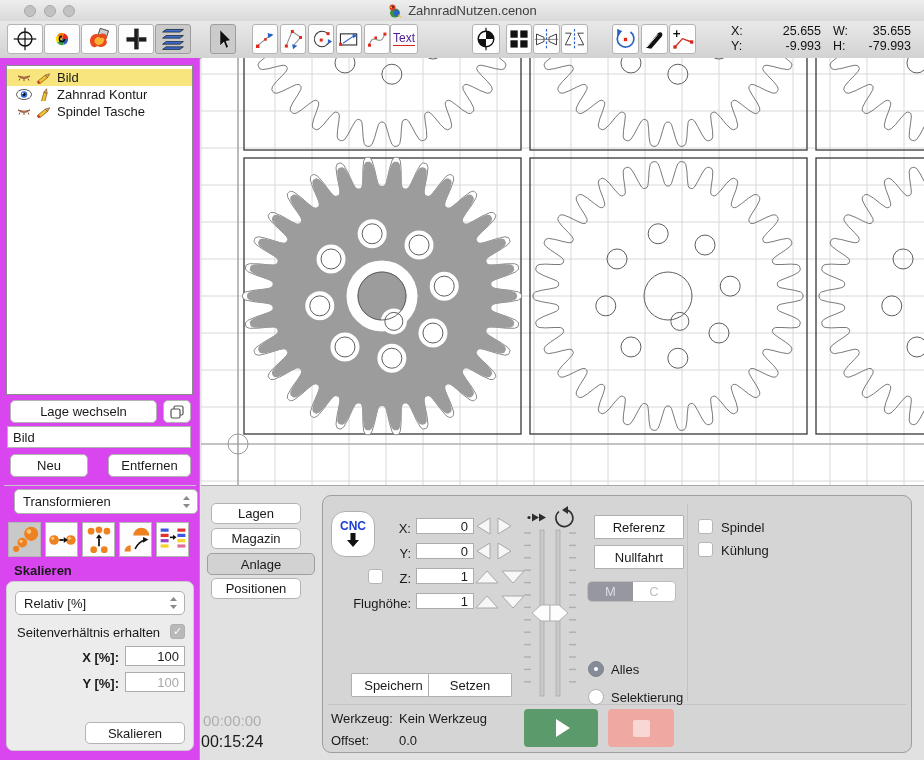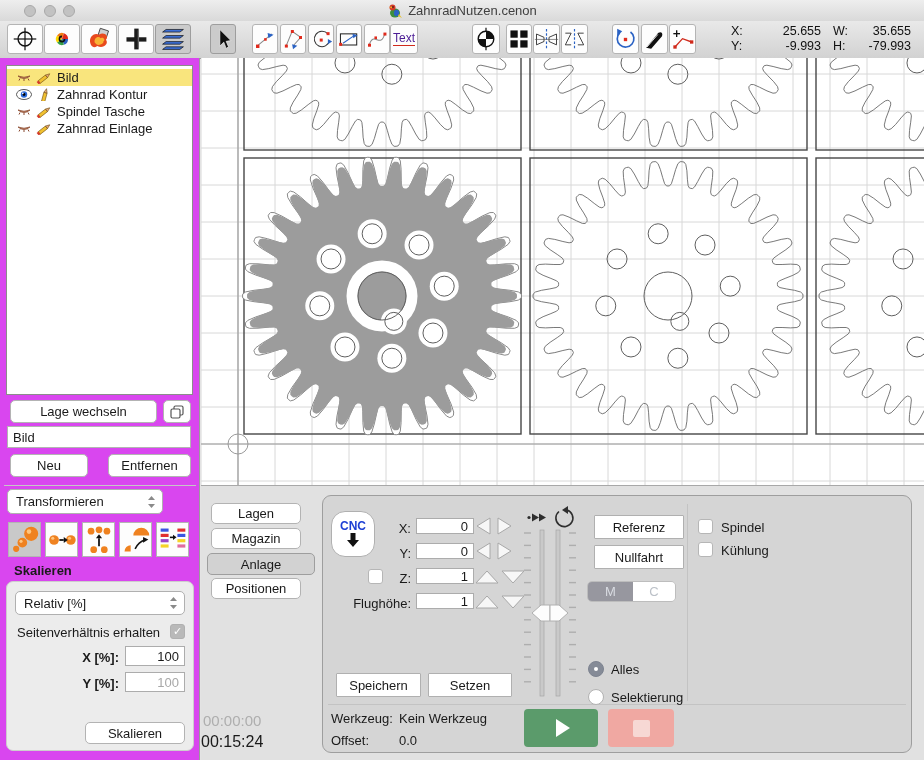--- a/index.html
+++ b/index.html
@@ -320,51 +320,35 @@
         </svg>
         <svg class="licon" viewBox="0 0 18 14">
           <g transform="rotate(-38 9 7)">
               <rect x="1" y="5.2" width="10" height="3.6" fill="#f0c030" stroke="#6b4a10" stroke-width="0.6"></rect>
           <polygon points="11,5.2 15.5,7 11,8.8" fill="#e8a878" stroke="#6b4a10" stroke-width="0.6"></polygon>
           <rect x="-1" y="5.2" width="2.5" height="3.6" fill="#d43c2a"></rect>
             </g>
         </svg>
         <span>Spindel Tasche</span>
       </div>
-      <div class="layer-row">
-        <svg class="licon" viewBox="0 0 18 13">
-          <path d="M3,5 Q9,10 15,5 Q9,7.5 3,5 Z" fill="#c08060" stroke="#8a4a30" stroke-width="0.8"></path>
-          <line x1="5" y1="7.5" x2="4" y2="9.5" stroke="#8a4a30"></line>
-            <line x1="9" y1="8" x2="9" y2="10" stroke="#8a4a30"></line>
-            <line x1="13" y1="7.5" x2="14" y2="9.5" stroke="#8a4a30"></line>
-        </svg>
-        <svg class="licon" viewBox="0 0 18 14">
-          <g transform="rotate(-38 9 7)">
-              <rect x="1" y="5.2" width="10" height="3.6" fill="#f0c030" stroke="#6b4a10" stroke-width="0.6"></rect>
-          <polygon points="11,5.2 15.5,7 11,8.8" fill="#e8a878" stroke="#6b4a10" stroke-width="0.6"></polygon>
-          <rect x="-1" y="5.2" width="2.5" height="3.6" fill="#d43c2a"></rect>
-            </g>
-        </svg>
-        <span>Zahnrad Einlage</span>
-      </div>
     </div>
 
     <div class="btn" style="left:10px;top:342px;width:147px;height:23px">Lage wechseln</div>
     <div class="btn" style="left:163px;top:342px;width:28px;height:23px">
       <svg width="14" height="14" viewBox="0 0 14 14">
         <rect x="4" y="1" width="9" height="9" rx="1.5" fill="#fff" stroke="#555" stroke-width="1.2"></rect>
         <rect x="1" y="4" width="9" height="9" rx="1.5" fill="#fff" stroke="#555" stroke-width="1.2"></rect>
       </svg>
     </div>
     <div class="field" style="left:7px;top:368px;width:184px;height:22px">Bild</div>
     <div class="btn" style="left:10px;top:396px;width:78px;height:23px">Neu</div>
     <div class="btn" style="left:108px;top:396px;width:83px;height:23px">Entfernen</div>
     <div class="sep" style="top:427px"></div>
 
-    <div class="popup" style="left:7px;top:431px;width:156px;height:25px">
+    <div class="popup" style="left:14px;top:431px;width:184px;height:25px">
       <span>Transformieren</span>
       <span class="chev">
         <svg width="9" height="14" viewBox="0 0 9 14">
             <polygon points="4.5,1 8,5 1,5" fill="#8a8a8a"></polygon>
             <polygon points="4.5,13 8,9 1,9" fill="#8a8a8a"></polygon>
           </svg>
       </span>
     </div>
 
     <div class="ttab pressed" style="left:8px">
@@ -685,21 +669,21 @@
     <div class="checkbox" style="left:375px;top:23px"></div>
     <span class="lab" style="left:398px;top:24px">Spindel</span>
     <div class="checkbox" style="left:375px;top:46px"></div>
     <span class="lab" style="left:398px;top:47px">Kühlung</span>
 
     <div class="radio on" style="left:265px;top:165px"></div>
     <span class="lab" style="left:288px;top:166px">Alles</span>
     <div class="radio" style="left:265px;top:193px"></div>
     <span class="lab" style="left:288px;top:194px">Selektierung</span>
 
-    <div class="pbtn" style="left:13px;top:177px;width:85px;height:24px">Speichern</div>
+    <div class="pbtn" style="left:28px;top:177px;width:85px;height:24px">Speichern</div>
     <div class="pbtn" style="left:105px;top:177px;width:84px;height:24px">Setzen</div>
 
     <span class="lab" style="left:8px;top:215px">Werkzeug:</span>
     <span class="lab" style="left:76px;top:215px">Kein Werkzeug</span>
     <span class="lab" style="left:8px;top:237px">Offset:</span>
     <span class="lab" style="left:76px;top:237px">0.0</span>
 
     <div id="play-btn">
         <div class="tri"></div>
       </div>

